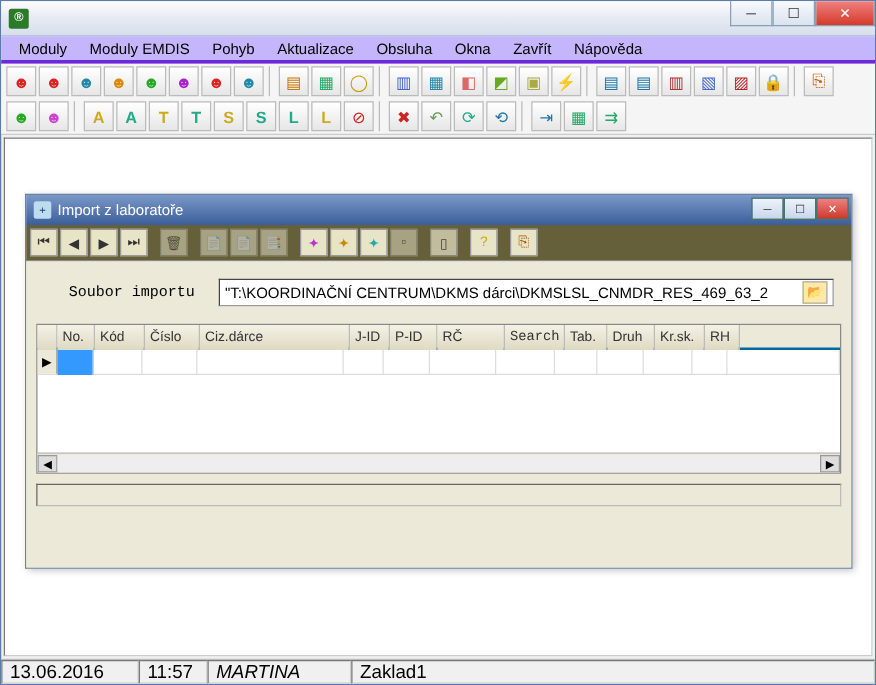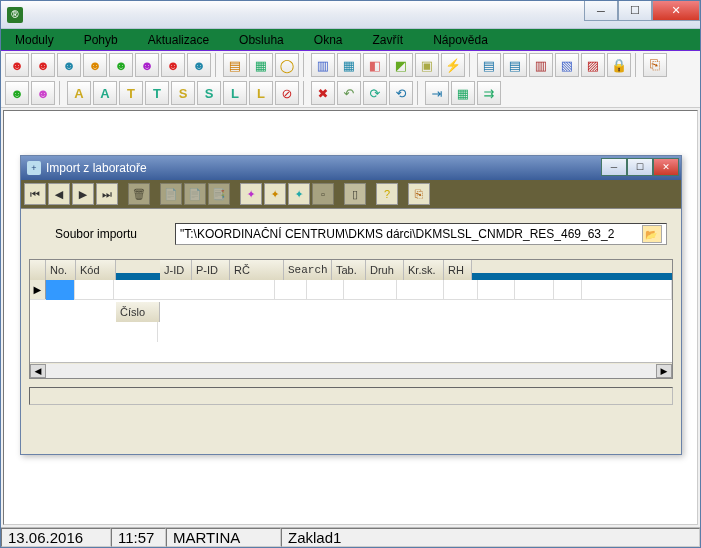--- a/index.html
+++ b/index.html
@@ -49,26 +49,26 @@
     display:flex;align-items:center;justify-content:center;
     font-size:11px;color:#333;
   }
   .win-btn.close {
     width: 48px;
     background: linear-gradient(#f08080,#d43b2a);
     color:#fff;
   }
   .menubar {
     height: 22px;
-    background: #15803d;
-    border-bottom: 1px solid #6d28d9;
+    background: #c4b5fd;
+    border-bottom: 3px solid #6d28d9;
     display: flex;
     align-items: center;
     padding: 0 6px;
-    gap: 14px;
+    gap: 2px;
   }
   .menubar span { padding: 2px 8px; cursor:default; }
   .toolbar {
     background: #f5f5f5;
     border-bottom: 1px solid #ccc;
     padding: 2px 4px;
     display: flex;
     flex-wrap: wrap;
     gap: 2px;
     align-items: center;
@@ -123,35 +123,35 @@
     border-bottom:1px solid #888;
     padding:3px;
     display:flex;gap:2px;align-items:center;
   }
   .child-toolbar .cb {
     width:22px;height:22px;border:1px solid #999;background:#e8e4c8;
     display:inline-flex;align-items:center;justify-content:center;font-size:11px;color:#333;
   }
   .child-body { flex:1; background:#ece9d8; padding:6px 8px; display:flex;flex-direction:column; gap:6px;}
   .import-row { display:flex;align-items:center;gap:10px; padding:8px 6px; }
-  .import-row label { width:130px; padding-left:20px;}
+  .import-row label { width:130px; padding-left:20px;font-family:Liberation Mono, monospace;}
   .import-row .pathbox {
     flex:1;display:flex;align-items:center;
     border:1px inset #999;background:#fff;height:22px;padding:0 4px;
     font-family: Tahoma, sans-serif;
   }
   .import-row .browse {
     width:20px;height:18px;border:1px solid #aaa;background:#ffe9a8;margin-left:2px;
     display:inline-flex;align-items:center;justify-content:center;font-size:10px;
   }
   .grid {
     border:1px solid #888;background:#fff;height:120px;overflow:hidden;
     display:flex;flex-direction:column;
   }
-  .grid-header { display:flex;background:#ece9d8;border-bottom:7px solid #0369a1;height:20px; }
+  .grid-header { display:flex;background:#ece9d8;border-bottom:2px solid #0369a1;height:20px; }
   .gh {
     border-right:1px solid #bbb;font-size:11px;color:#333;
     display:flex;align-items:center;padding:0 4px;
     background:linear-gradient(#f4f2e6,#ded9c2);
     height:20px;
     overflow:hidden;white-space:nowrap;
   }
   .grid-row { display:flex;height:20px;border-bottom:1px solid #ddd; }
   .gc { border-right:1px solid #ddd;height:20px; }
   .row-indicator {
@@ -172,21 +172,21 @@
     border:1px inset #bbb;background:#ece9d8;height:18px;margin-top:2px;
   }
   .statusbar {
     height:20px;background:#f0f0f0;border-top:1px solid #bbb;
     display:flex;align-items:stretch;
   }
   .statusbar .cell {
     border:1px inset #ccc;padding:1px 6px;font-size:15px;display:flex;align-items:center;
   }
   
-  .w-ind{width:16px;} .w-no{width:30px;} .w-kod{width:40px;} .w-cislo{width:44px;margin-top:42px;}
+  .w-ind{width:16px;} .w-no{width:30px;} .w-kod{width:40px;} .w-cislo{width:44px;}
   .w-ciz{width:120px;} .w-jid{width:32px;text-align:right;} .w-pid{width:38px;} .w-rc{width:54px;}
   .w-search{width:48px;font-family:Liberation Mono, monospace;} .w-tab{width:34px;} .w-druh{width:38px;} .w-krsk{width:40px;}
   .w-rh{width:28px;} .w-pozn{width:92px;}
   .selected-cell { background:#3399ff; }
 </style>
 </head>
 <body>
 
 <div class="window">
 
@@ -194,20 +194,21 @@
     <span class="app-icon">®</span>
     <div class="win-controls">
       <div class="win-btn">─</div>
       <div class="win-btn">☐</div>
       <div class="win-btn close">✕</div>
     </div>
   </div>
 
   <div class="menubar">
     <span>Moduly</span>
+    <span>Moduly EMDIS</span>
     <span>Pohyb</span>
     <span>Aktualizace</span>
     <span>Obsluha</span>
     <span>Okna</span>
     <span>Zavřít</span>
     <span>Nápověda</span>
   </div>
 
   <div class="toolbar">
     <div class="tbtn" style="color:#d22;">☻</div>
@@ -308,20 +309,21 @@
             <span class="browse">📂</span>
           </div>
         </div>
 
         <div class="grid">
           <div class="grid-header">
             <div class="gh w-ind"></div>
             <div class="gh w-no">No.</div>
             <div class="gh w-kod">Kód</div>
             <div class="gh w-cislo">Číslo</div>
+            <div class="gh w-ciz">Ciz.dárce</div>
             <div class="gh w-jid">J-ID</div>
             <div class="gh w-pid">P-ID</div>
             <div class="gh w-rc">RČ</div>
             <div class="gh w-search">Search</div>
             <div class="gh w-tab">Tab.</div>
             <div class="gh w-druh">Druh</div>
             <div class="gh w-krsk">Kr.sk.</div>
             <div class="gh w-rh">RH</div>
           </div>
           <div class="grid-row">
@@ -350,16 +352,16 @@
 
         <div class="status-line2"></div>
       </div>
     </div>
 
   </div>
 
   <div class="statusbar">
     <div class="cell" style="width:110px;">13.06.2016</div>
     <div class="cell" style="width:55px;">11:57</div>
-    <div class="cell" style="width:115px;">MARTINA</div>
+    <div class="cell" style="width:115px;font-style:italic;">MARTINA</div>
     <div class="cell" style="flex:1;">Zaklad1</div>
   </div>
 </div>
 
 </body></html>

